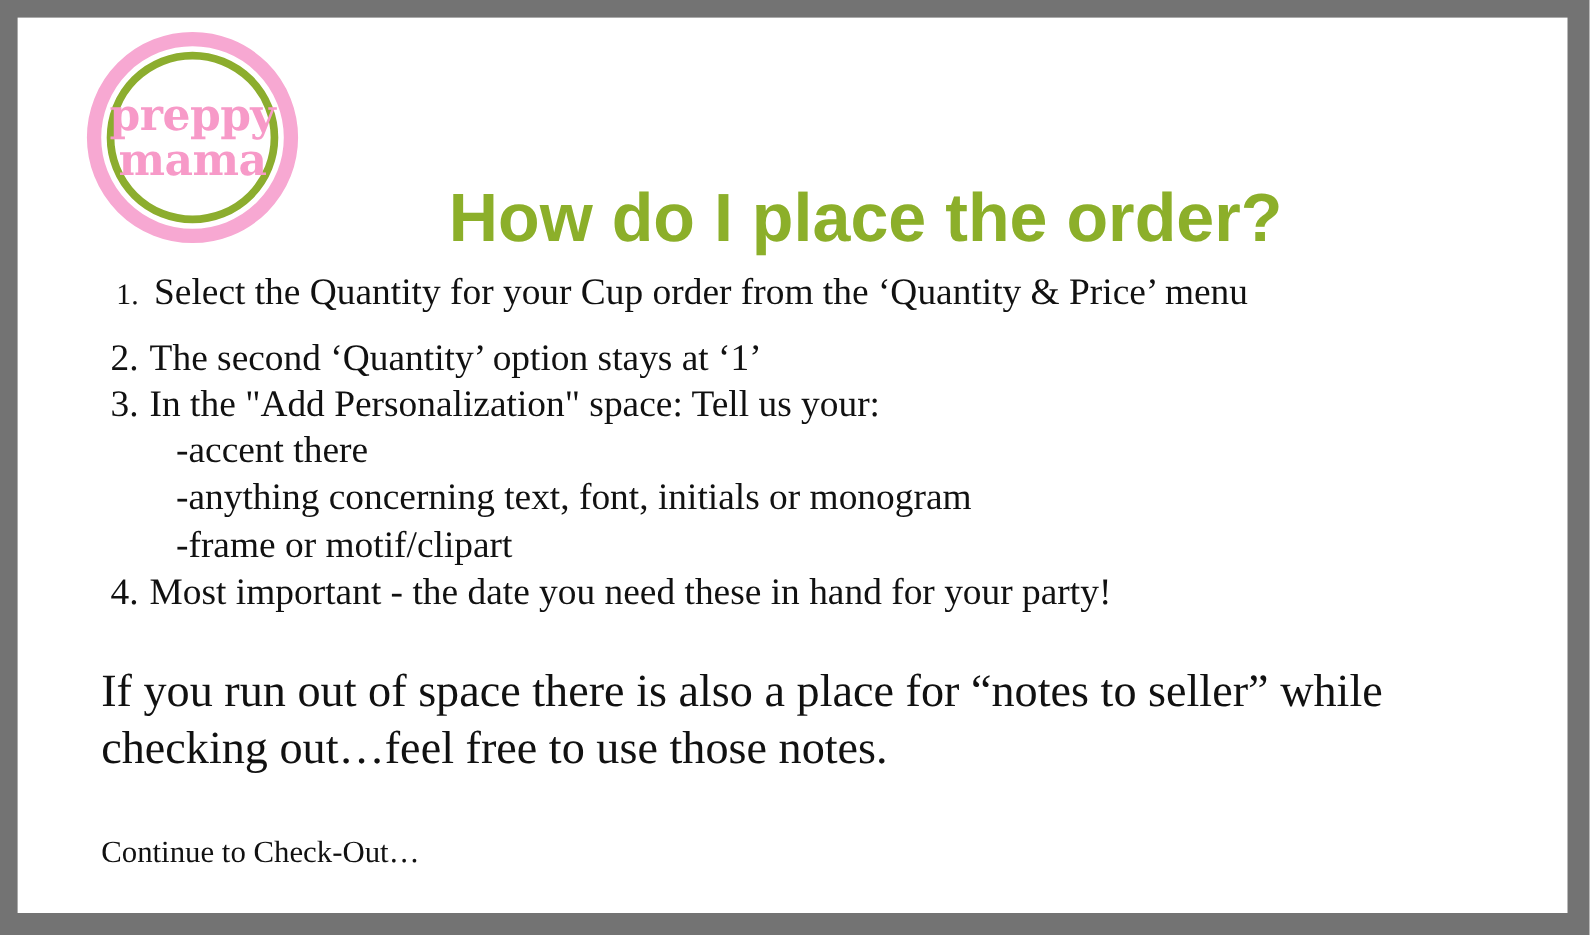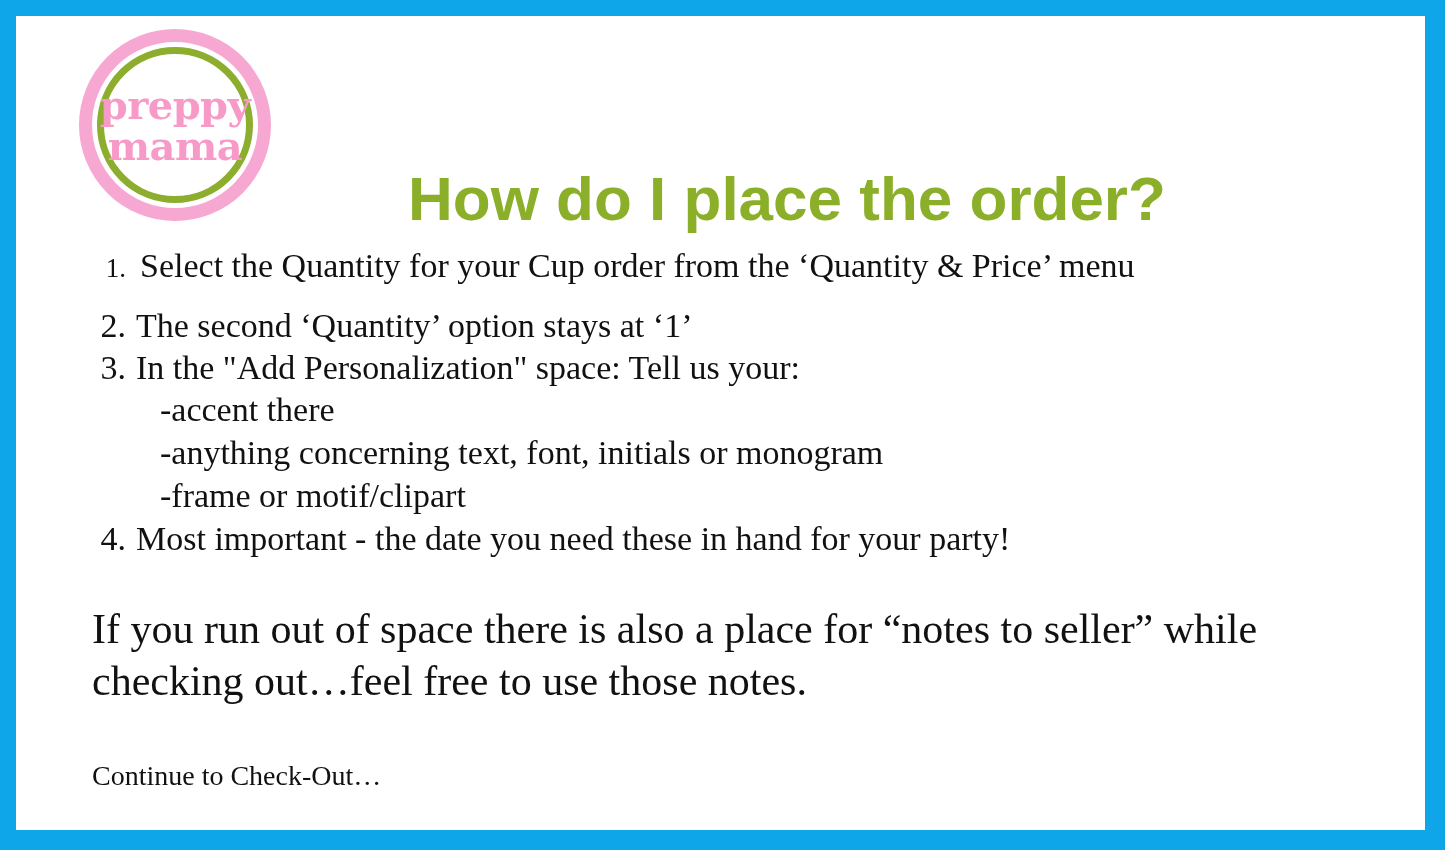--- a/index.html
+++ b/index.html
@@ -13,21 +13,21 @@
     overflow: hidden;
     font-family: "Liberation Serif", "DejaVu Serif", serif;
   }
 
   
   #card {
     position: relative;
     box-sizing: border-box;
     width: 1445px;
     height: 850px;
-    background: #0ea5e9;          
+    background: #737373;          
     padding: 16px 20px 20px 16px; 
   }
   #canvas {
     position: relative;
     box-sizing: border-box;
     width: 100%;
     height: 100%;
     background: #ffffff;
     overflow: hidden;
   }

